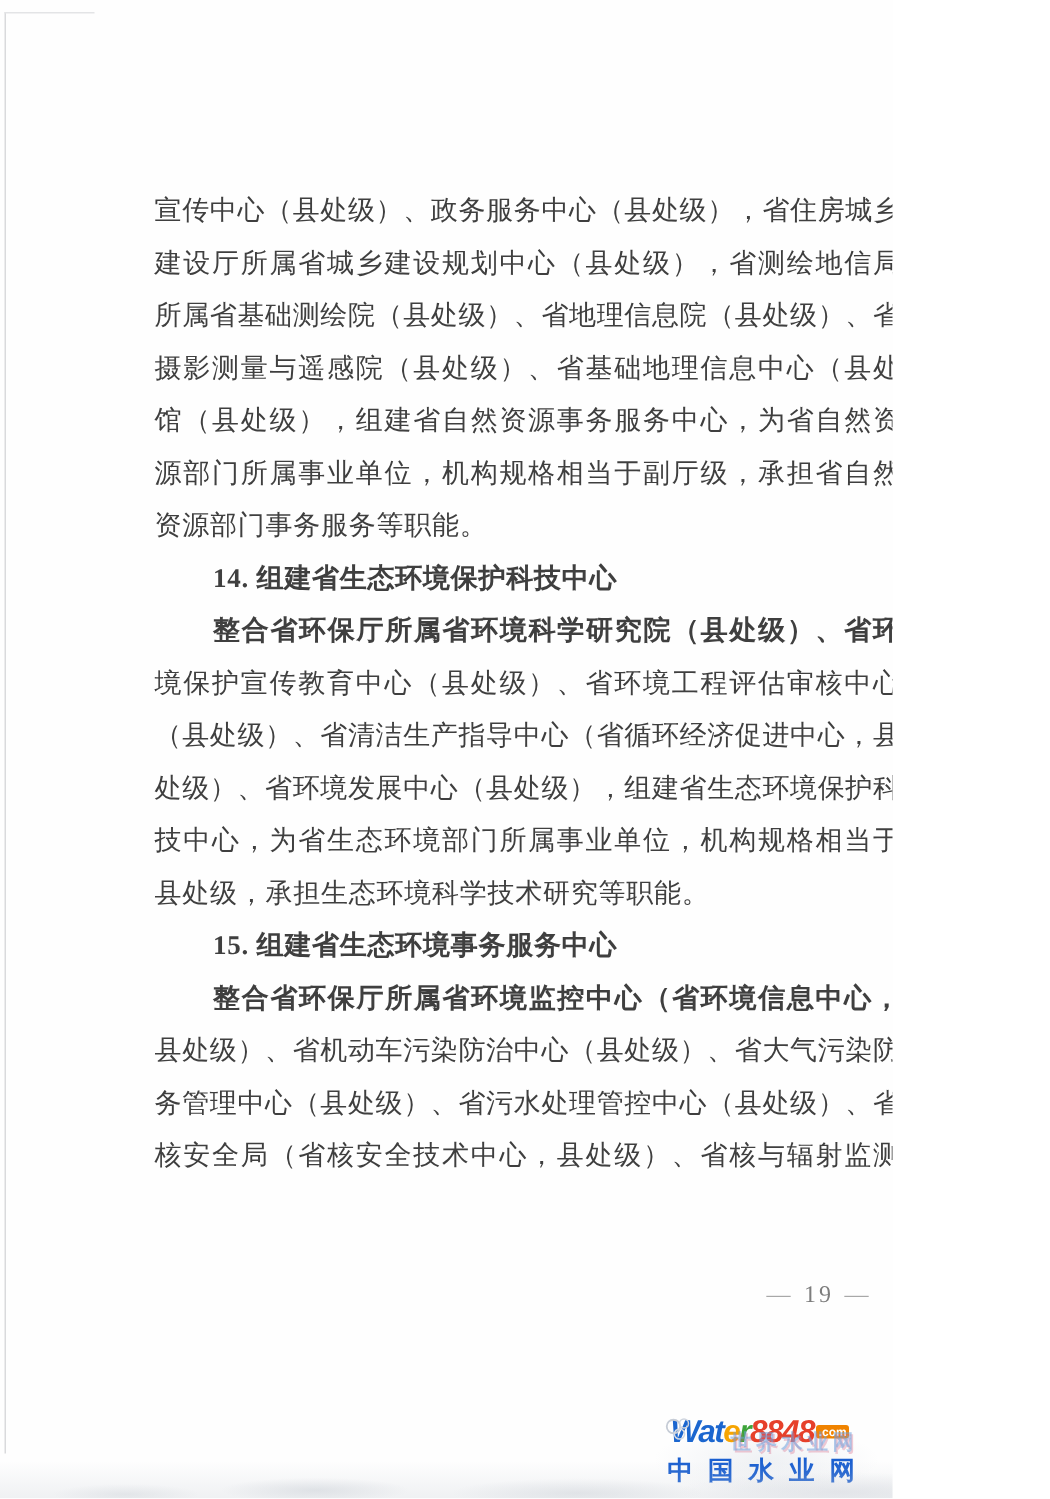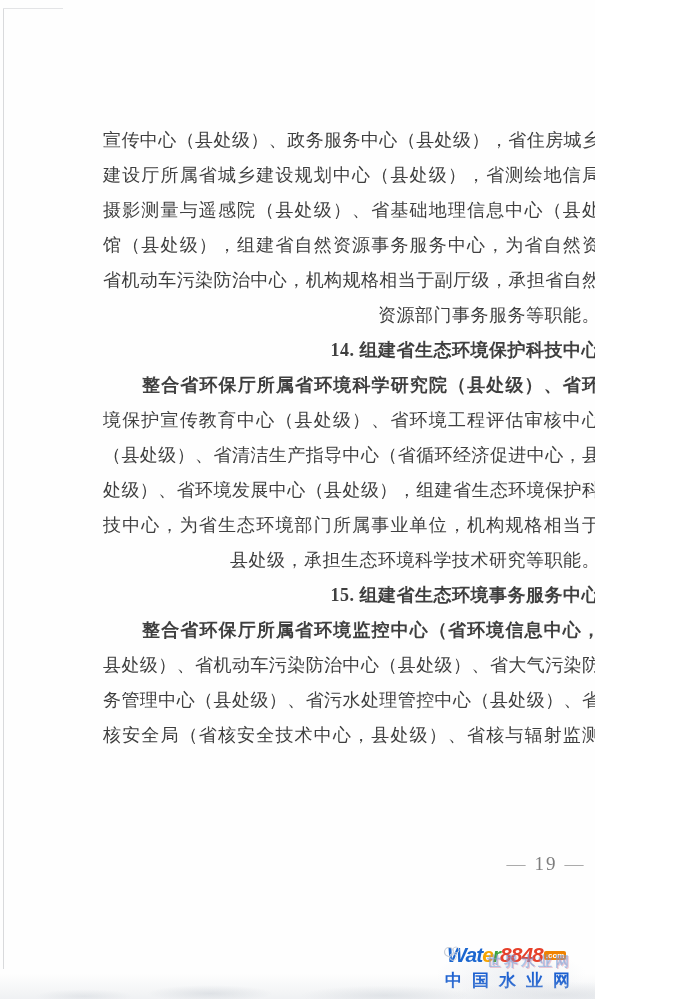--- a/index.html
+++ b/index.html
@@ -35,41 +35,40 @@
     top: 123px;
     width: 497px;
     color: #3f3f3f;
     font-size: 18px;
   }
   .line {
     height: 35px;
     line-height: 35px;
     white-space: nowrap;
     letter-spacing: 0.5px;
-    text-align: right;
   }
   .line.just {
     white-space: normal;
     text-align: justify;
     text-align-last: justify;
     text-justify: inter-character;
     letter-spacing: 0;
   }
   .line.ind { padding-left: 39px; font-weight: bold; }
   .line.just.ind { padding-left: 39px; }
   
   .pagenum {
     position: absolute;
     left: 498px;
     top: 853px;
     width: 96px;
     height: 22px;
     line-height: 22px;
     text-align: center;
-    font-size: 19px;
+    font-size: 16px;
     color: #7d7d7d;
     letter-spacing: 2px;
   }
   .pagenum .dash { color: #a8a8a8; padding: 0 7px; }
   
   .bottom-blur {
     position: absolute;
     left: 0; bottom: 0;
     width: 700px; height: 46px;
     background:
@@ -147,23 +146,24 @@
 <body>
 
 <div class="page">
 
   <div class="edge-left"></div>
   <div class="edge-top"></div>
 
   <div class="doc-text" id="doc-text" style="color: rgb(63, 63, 63);">
       <div class="line just">宣传中心（县处级）、政务服务中心（县处级），省住房城乡</div>
       <div class="line just">建设厅所属省城乡建设规划中心（县处级），省测绘地信局</div>
+      <div class="line just">所属省基础测绘院（县处级）、省地理信息院（县处级）、省</div>
       <div class="line just">摄影测量与遥感院（县处级）、省基础地理信息中心（县处</div>
       <div class="line just">馆（县处级），组建省自然资源事务服务中心，为省自然资</div>
-      <div class="line just">省机动车污染防治中心，机构规格相当于副厅级，承担省自然</div>
+      <div class="line just">源部门所属事业单位，机构规格相当于副厅级，承担省自然</div>
       <div class="line">资源部门事务服务等职能。</div>
       <div class="line ind">14. 组建省生态环境保护科技中心</div>
       <div class="line just ind">整合省环保厅所属省环境科学研究院（县处级）、省环</div>
       <div class="line just">境保护宣传教育中心（县处级）、省环境工程评估审核中心</div>
       <div class="line just">（县处级）、省清洁生产指导中心（省循环经济促进中心，县</div>
       <div class="line just">处级）、省环境发展中心（县处级），组建省生态环境保护科</div>
       <div class="line just">技中心，为省生态环境部门所属事业单位，机构规格相当于</div>
       <div class="line">县处级，承担生态环境科学技术研究等职能。</div>
       <div class="line ind">15. 组建省生态环境事务服务中心</div>
       <div class="line just ind">整合省环保厅所属省环境监控中心（省环境信息中心，</div>

